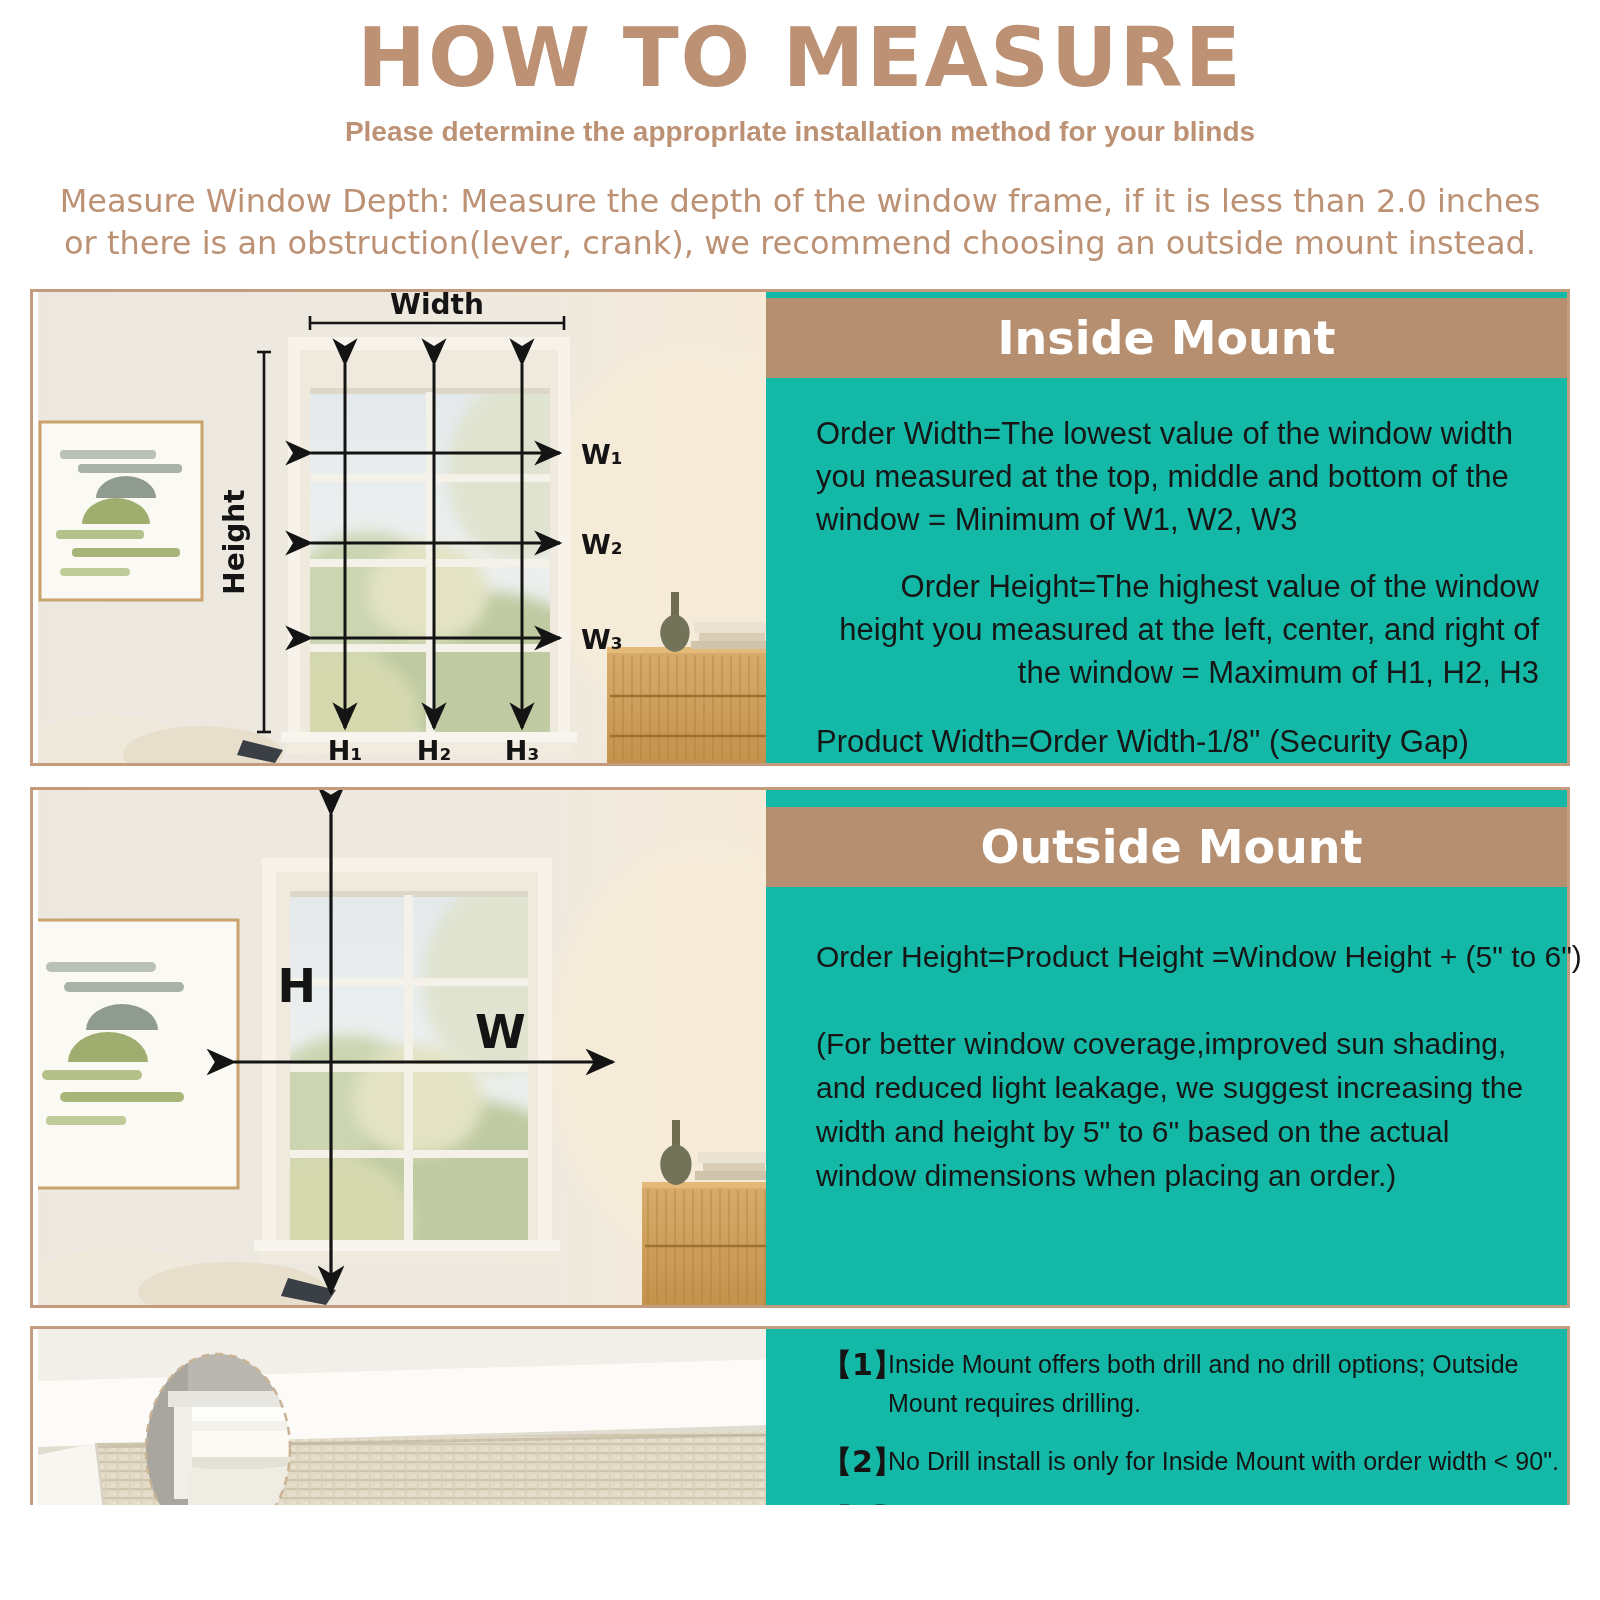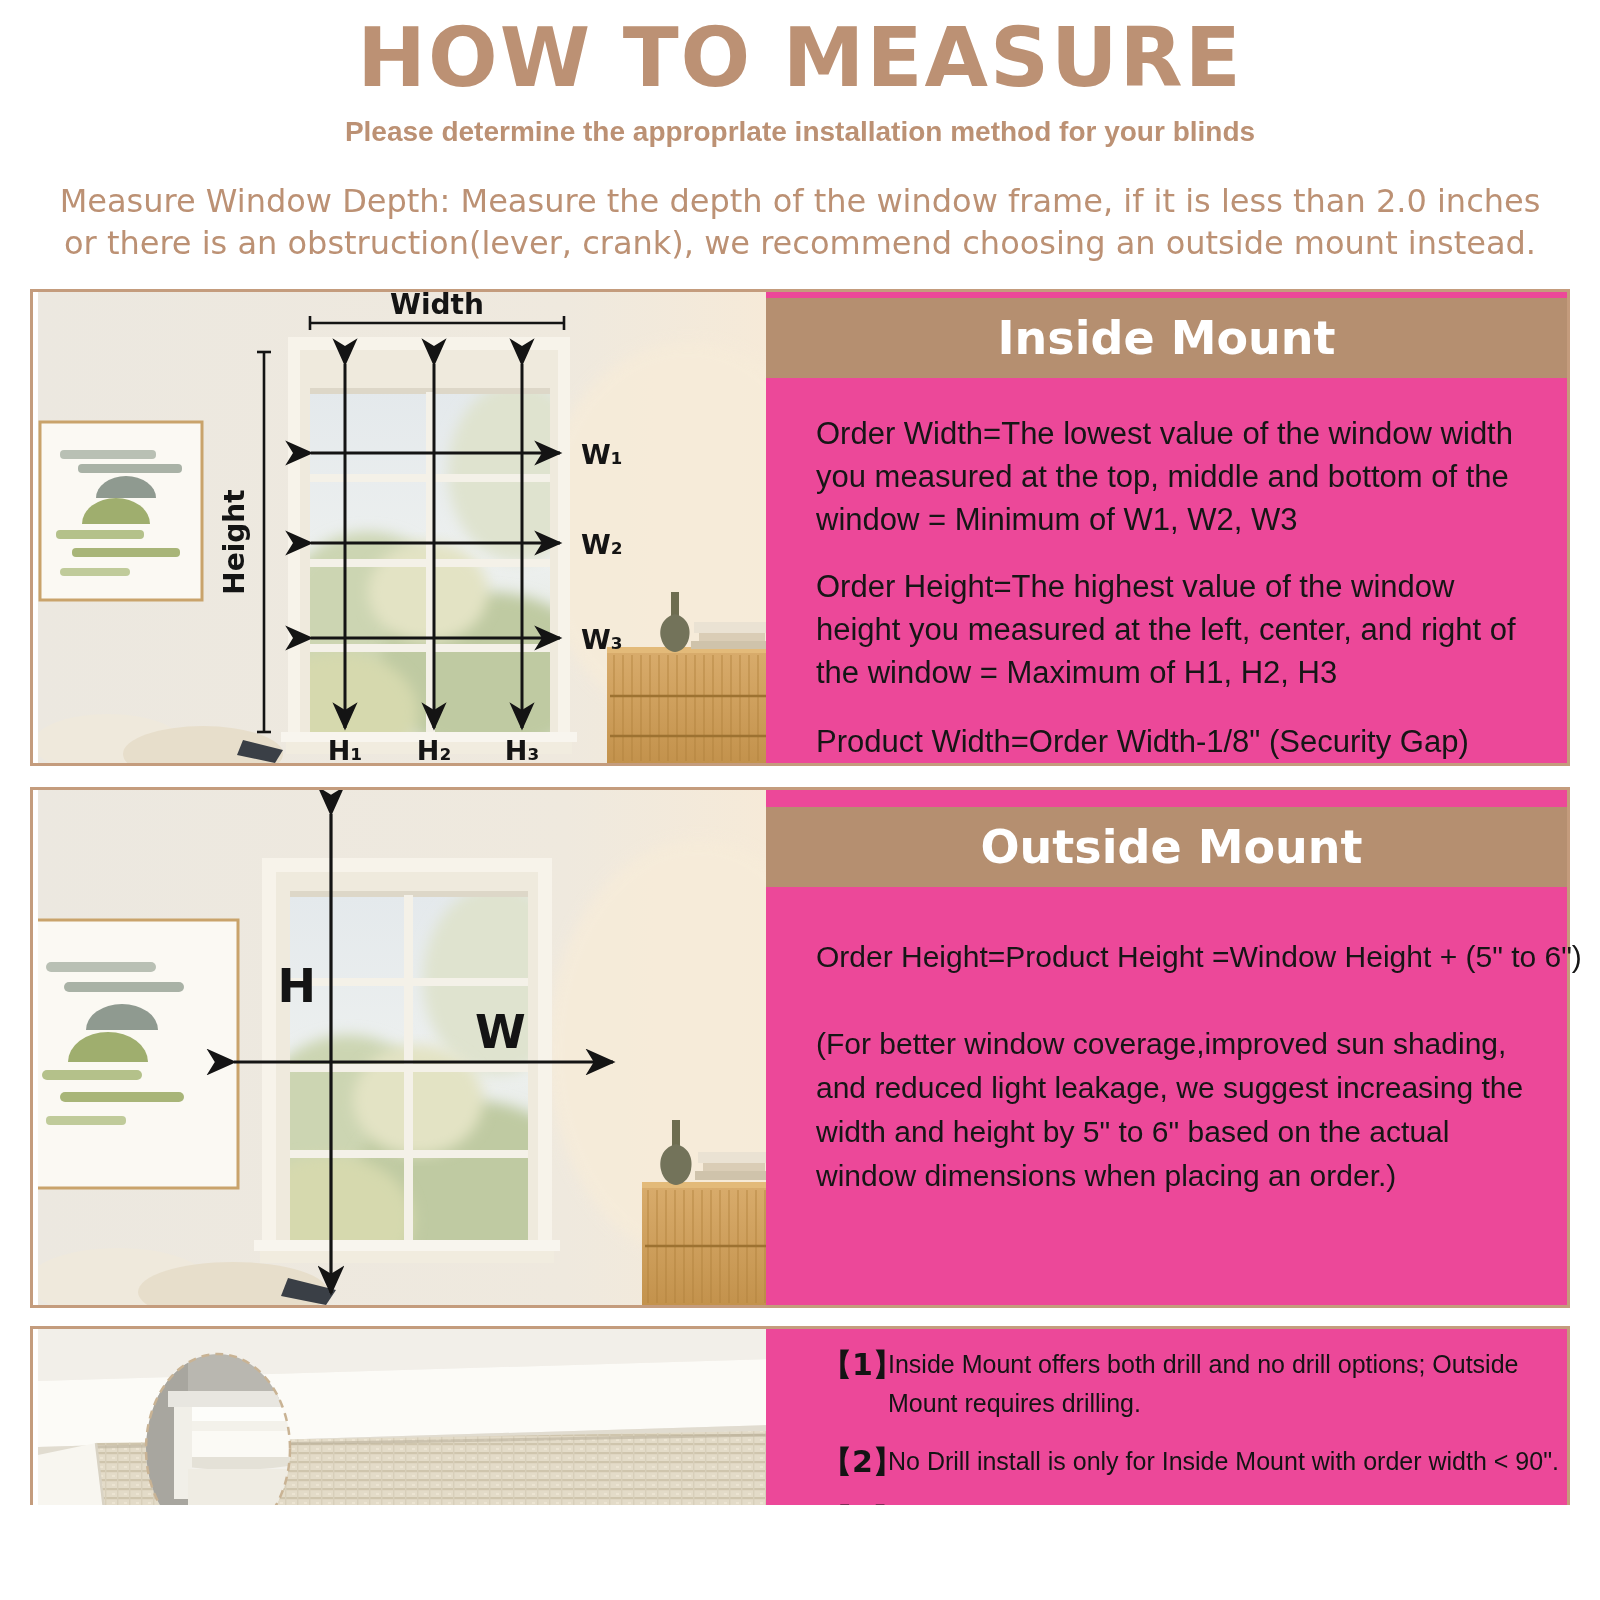--- a/index.html
+++ b/index.html
@@ -10,28 +10,28 @@
   .title{top:10px;font-family:"DejaVu Sans",sans-serif;font-size:82px;font-weight:700;letter-spacing:2px;}
   .subtitle{top:116px;font-family:Liberation Sans, sans-serif;font-size:28px;font-weight:700;}
   .desc{top:180px;font-family:"DejaVu Sans",sans-serif;font-size:32px;font-weight:500;line-height:1.32;}
   .desc span{display:block;}
   
   .panel{position:absolute;left:30px;width:1540px;border:3px solid #c49c7d;background:#fff;box-sizing:border-box;}
   .panel1{top:289px;height:477px;}
   .panel2{top:787px;height:521px;}
   .panel3{top:1326px;height:252px;}
   .photo{position:absolute;left:5px;top:0;}
-  .content{position:absolute;left:733px;right:0;top:0;bottom:0;background:#ec4899;}
+  .content{position:absolute;left:733px;right:0;top:0;bottom:0;background:#14b8a6;}
   .band{margin:6px 0 0 0;height:80px;background:#b58f70;color:#fff;text-align:center;
         font-family:"DejaVu Sans",sans-serif;font-size:46px;font-weight:700;line-height:80px;}
   .panel2 .band{margin-top:17px;padding-left:10px;}
   .paras{padding:0 24px 0 46px;color:#161616;}
   .paras p{margin:4px;font-size:31px;line-height:43px;font-weight:400;}
   .panel1 .paras p.p1{margin-top:34px;}
-  .panel1 .paras p.p2{margin-top:24px;}
+  .panel1 .paras p.p2{margin-top:24px;text-align:right;}
   .panel1 .paras p.p3{margin-top:26px;}
   .panel2 .paras p{font-size:30px;}
   .panel2 .paras p.p1{margin-top:52px;white-space:nowrap;}
   .panel2 .paras p.p2{margin-top:48px;white-space:nowrap;}
   .panel2 .paras p.p3{margin-top:44px;line-height:44px;}
   
   .notes{padding:16px 10px 0 56px;color:#141414;}
   .note{display:grid;grid-template-columns:66px auto;margin-bottom:19px;}
   .note .num{font-family:"DejaVu Sans",sans-serif;font-size:30px;font-weight:600;line-height:39px;}
   .note .txt{font-size:25px;line-height:39px;width:700px;}

